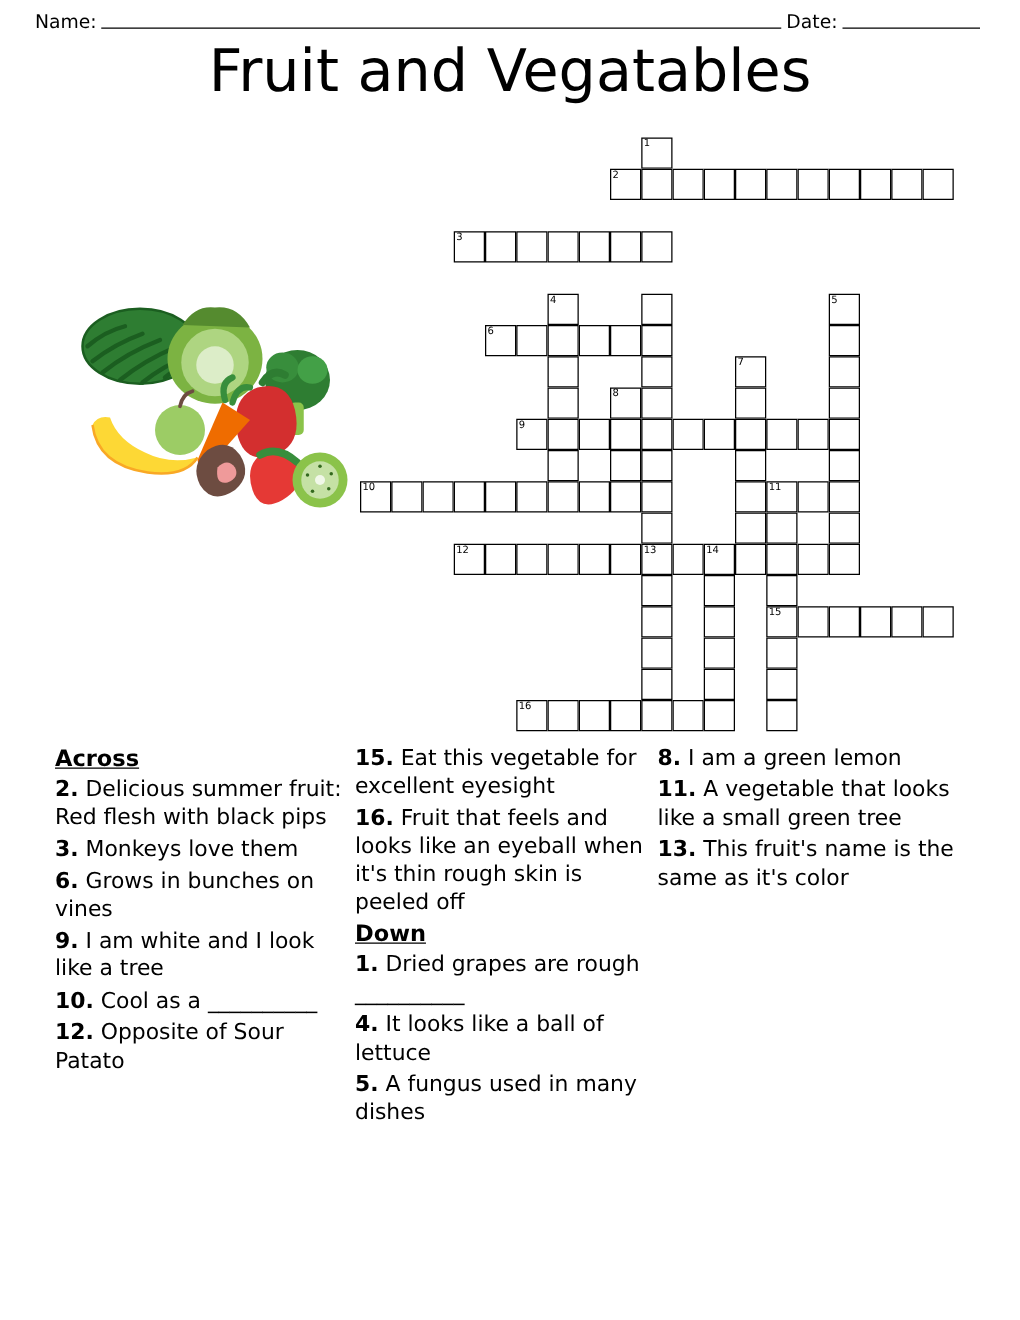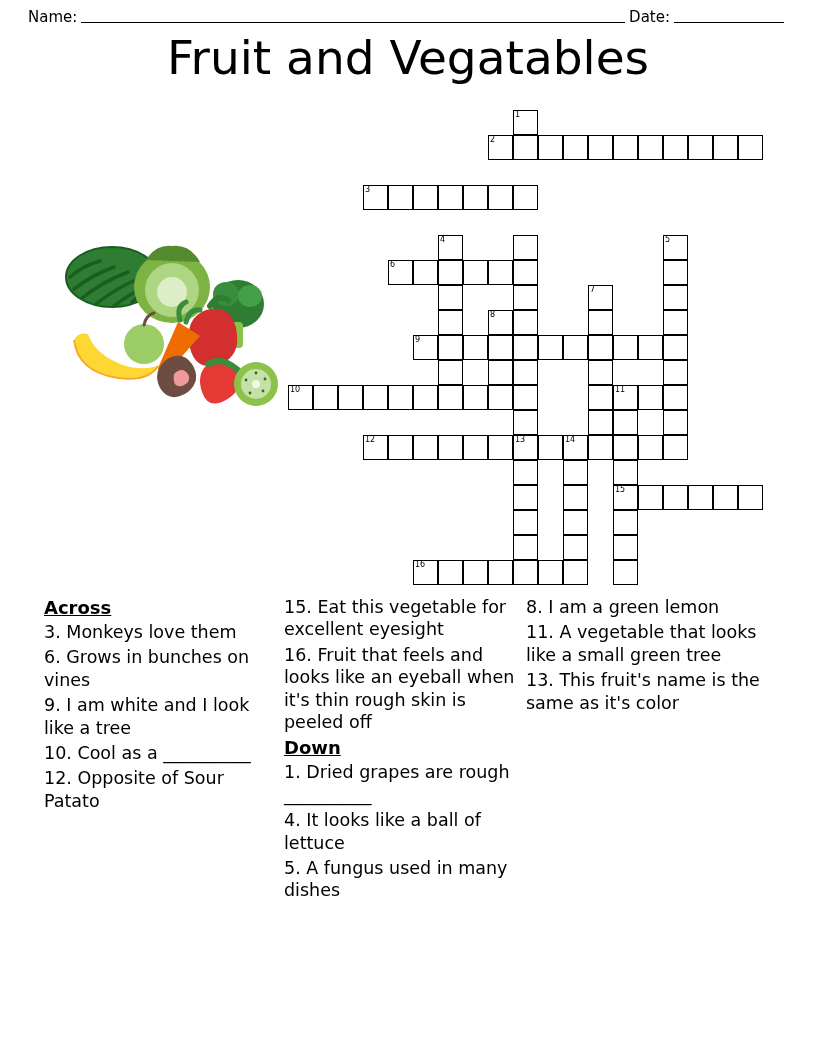--- a/index.html
+++ b/index.html
@@ -114,21 +114,21 @@
   .heading {
     font-weight: bold;
     text-decoration: underline;
     margin-bottom: 2px;
     font-size: 18px;
   }
   .clue {
     margin: 0 0 3px 0;
   }
   .clue .n {
-    font-weight: normal;
+    font-weight: bold;
   }
 </style>
 </head>
 <body>
 
 <div class="page">
 
   <div class="namebar">
     <span class="lbl">Name:</span>
     <span class="rule"></span>
@@ -349,20 +349,24 @@
       <div class="cell" style="left: 250px; top: 450px;"></div>
       <div class="cell" style="left: 275px; top: 450px;"></div>
       <div class="cell" style="left: 325px; top: 450px;"></div>
     </div>
 
   <div class="clues">
 
     <div class="col c1">
       <div class="heading">Across</div>
       <div class="clue">
+        <span class="n">2.</span>
+        <span>Delicious summer fruit: Red flesh with black pips</span>
+      </div>
+      <div class="clue">
         <span class="n">3.</span>
         <span>Monkeys love them</span>
       </div>
       <div class="clue">
         <span class="n">6.</span>
         <span>Grows in bunches on vines</span>
       </div>
       <div class="clue">
         <span class="n">9.</span>
         <span>I am white and I look like a tree</span>

